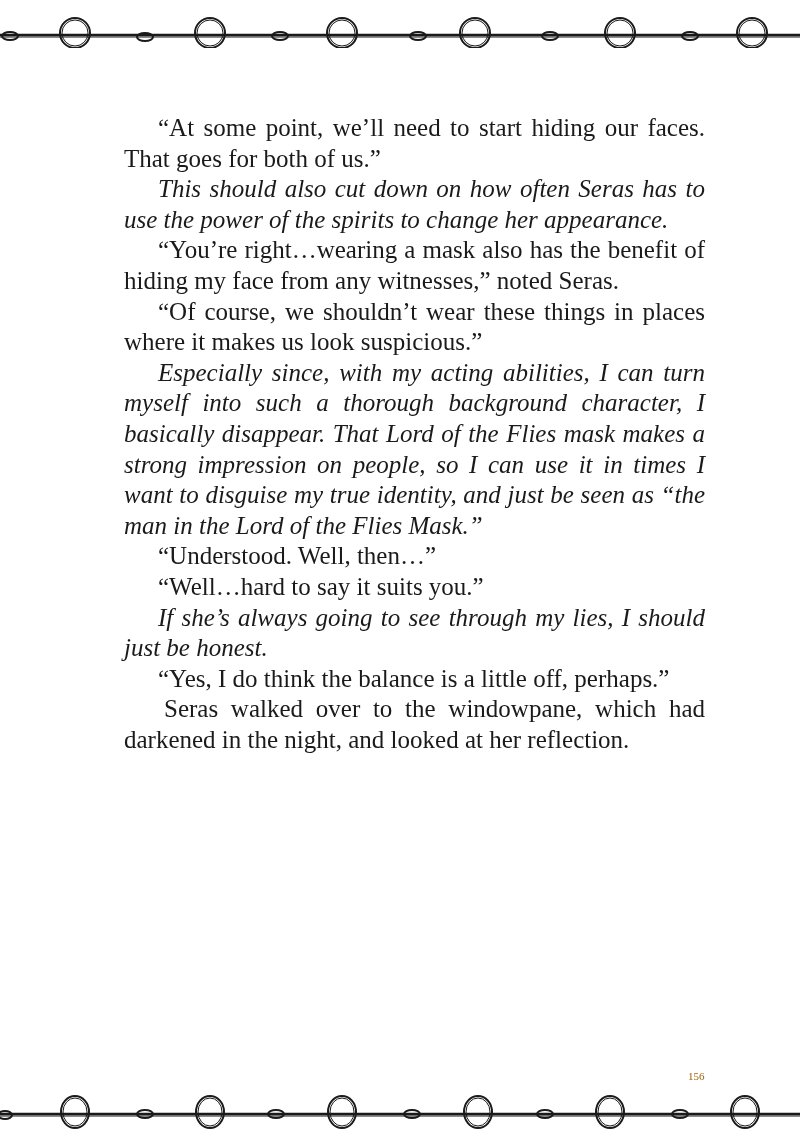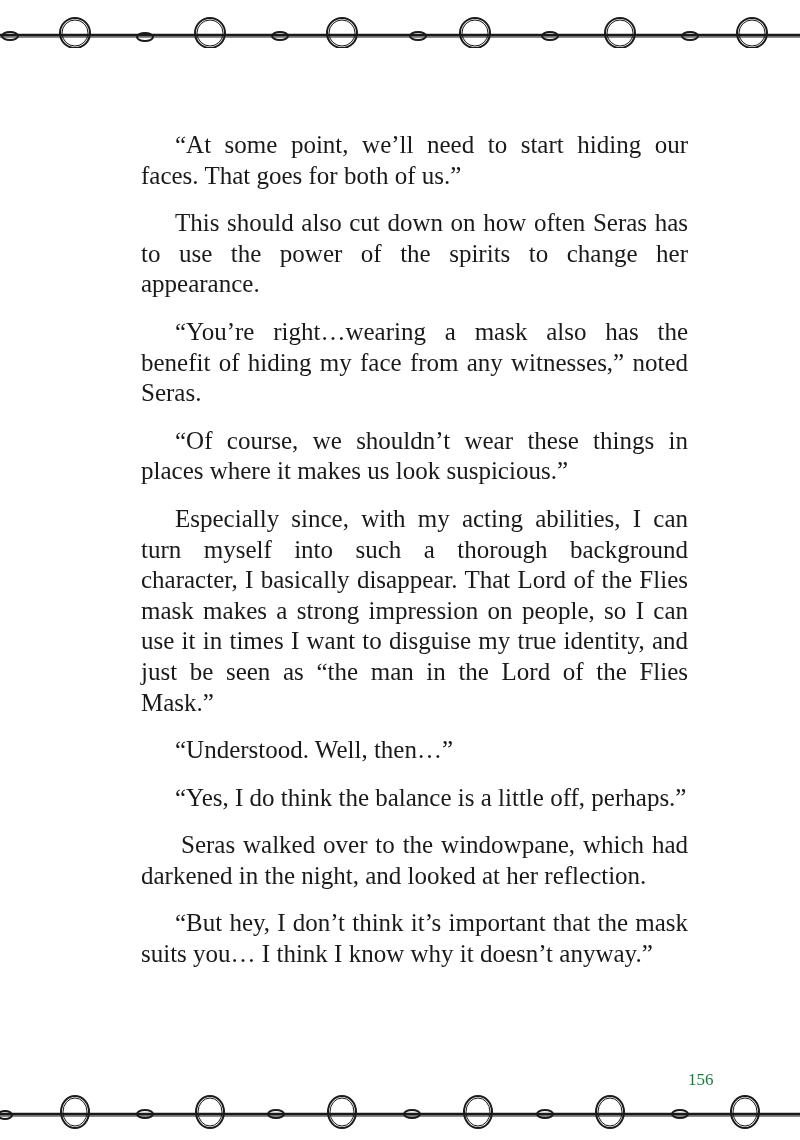--- a/index.html
+++ b/index.html
@@ -5,26 +5,26 @@
   html, body { margin: 0; padding: 0; background: #ffffff; }
   body { width: 800px; height: 1140px; position: relative; overflow: hidden; }
   .chain { position: absolute; left: 0; width: 800px; height: 40px; }
   .chain-top { top: 8px; }
   .chain-bottom { top: 1092px; }
   .page {
     position: absolute; left: 124px; top: 113px; width: 581px;
     font-family: "Liberation Serif", "DejaVu Serif", serif;
     font-size: 25px; line-height: 30.6px; color: #1a1a1a;
   }
-  .p { margin: 17px; text-indent: 34px; text-align: justify; text-align-last: left; }
+  .p { margin: 0; text-indent: 34px; text-align: justify; text-align-last: left; }
   .p.extra { text-indent: 40px; }
-  .it { }
+  .it { font-style: italic; }
   .page-number {
     position: absolute; left: 688px; top: 1070px;
-    font-family: "Liberation Serif", serif; font-size: 17px; color: #15803d;
+    font-family: "Liberation Serif", serif; font-size: 11px; color: #a16207;
   }
 </style>
 </head>
 <body>
 
 <svg class="chain chain-top" viewBox="0 0 800 40" xmlns="http://www.w3.org/2000/svg">
   <g fill="none" stroke="#1a1a1a" stroke-width="2">
     <line x1="0" y1="27" x2="800" y2="27" stroke-width="2.5"></line>
     <line x1="0" y1="29" x2="800" y2="29" stroke-width="1"></line>
     <circle cx="75" cy="25" r="15"></circle>
@@ -48,23 +48,24 @@
   </g>
 </svg>
 
 <div class="page">
   <p class="p">“At some point, we’ll need to start hiding our faces. That goes for both of us.”</p>
   <p class="p it">This should also cut down on how often Seras has to use the power of the spirits to change her appearance.</p>
   <p class="p">“You’re right…wearing a mask also has the benefit of hiding my face from any witnesses,” noted Seras.</p>
   <p class="p">“Of course, we shouldn’t wear these things in places where it makes us look suspicious.”</p>
   <p class="p it">Especially since, with my acting abilities, I can turn myself into such a thorough background character, I basically disappear. That Lord of the Flies mask makes a strong impression on people, so I can use it in times I want to disguise my true identity, and just be seen as “the man in the Lord of the Flies Mask.”</p>
   <p class="p">“Understood. Well, then…”</p>
+  <p class="p">“Well…hard to say it suits you.”</p>
+  <p class="p it">If she’s always going to see through my lies, I should just be honest.</p>
   <p class="p">“Yes, I do think the balance is a little off, perhaps.”</p>
   <p class="p extra">Seras walked over to the windowpane, which had darkened in the night, and looked at her reflection.</p>
-  <p class="p"><span>“But hey, I don’t think it’s important that the mask </span><span class="it">suits</span><span> you… I think I know why it doesn’t anyway.”</span></p>
 </div>
 
 <div class="page-number">156</div>
 
 <svg class="chain chain-bottom" viewBox="0 0 800 40" xmlns="http://www.w3.org/2000/svg">
   <g fill="none" stroke="#1a1a1a" stroke-width="2">
     <line x1="0" y1="22" x2="800" y2="22" stroke-width="2.5"></line>
     <line x1="0" y1="24" x2="800" y2="24" stroke-width="1"></line>
     <ellipse cx="75" cy="20" rx="14" ry="16"></ellipse>
       <ellipse cx="75" cy="20" rx="12" ry="14" stroke-width="1"></ellipse>

